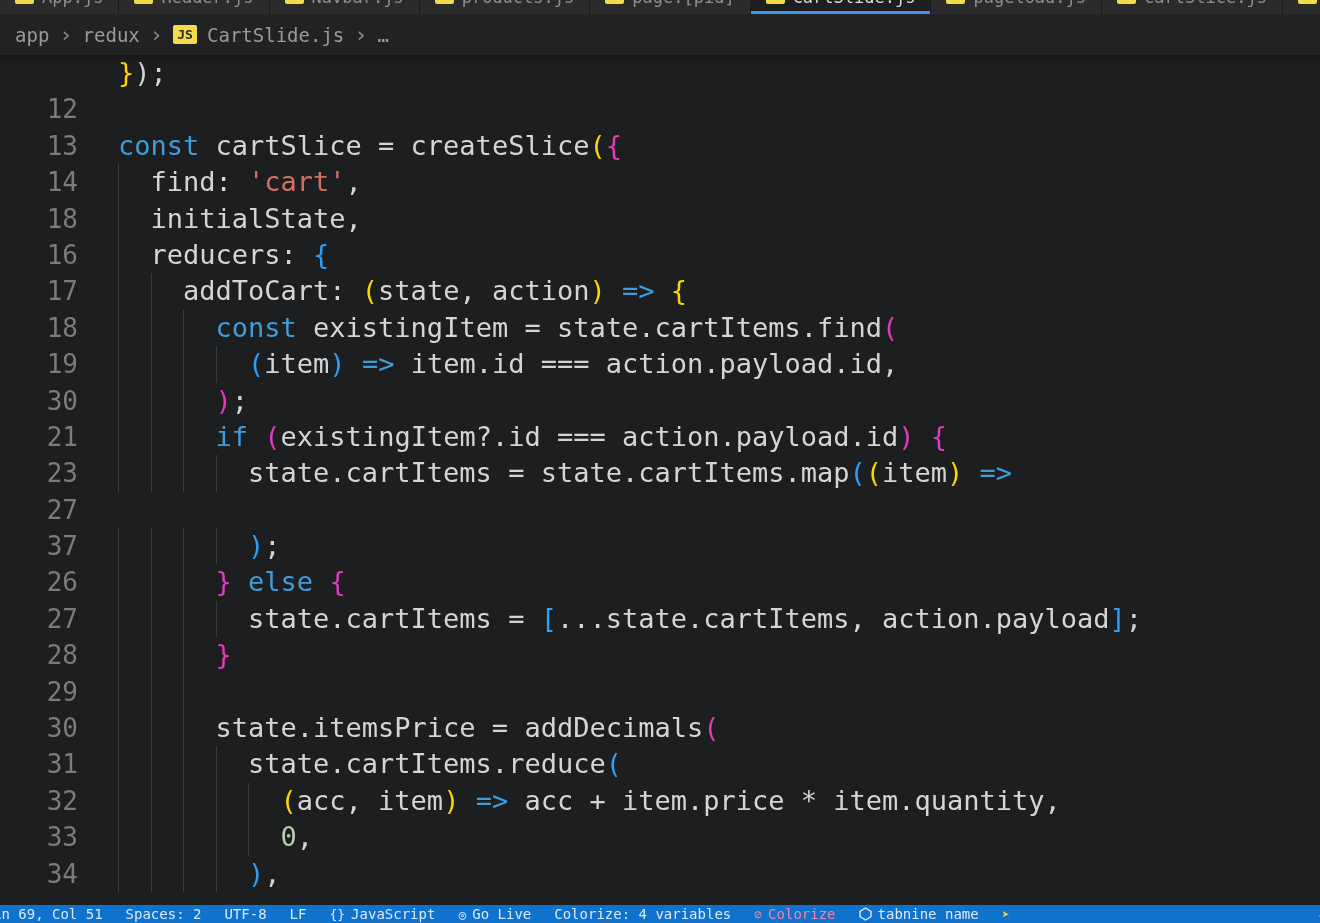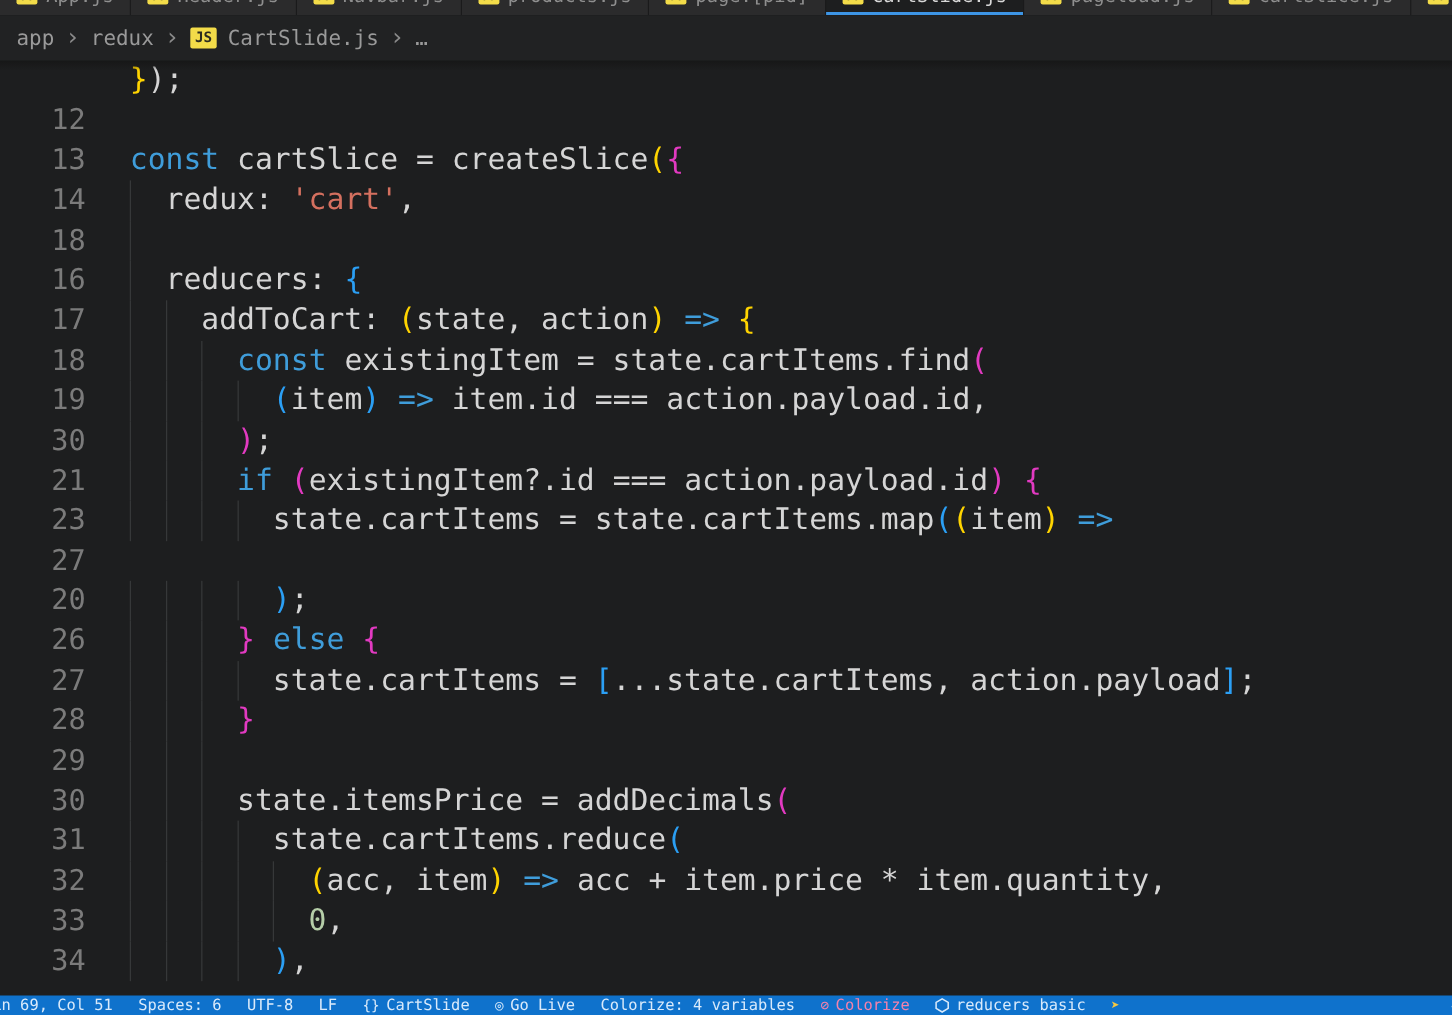--- a/index.html
+++ b/index.html
@@ -102,75 +102,75 @@
   <span>CartSlide.js</span>
   <span class="sep">›</span>
   <span class="crumb-more">…</span>
 </div>
 
 <div class="editor" id="editor">
   <div class="editor-shadow"></div>
 <div class="line"><span class="ln"></span><span class="codetext"><span style="color: rgb(255, 212, 0);">}</span><span style="color: rgb(213, 213, 213);">);</span></span></div>
     <div class="line"><span class="ln">12</span><span class="codetext"></span></div>
     <div class="line"><span class="ln">13</span><span class="codetext"><span style="color: rgb(63, 157, 218);">const</span><span style="color: rgb(213, 213, 213);"> cartSlice = createSlice</span><span style="color: rgb(255, 212, 0);">(</span><span style="color: rgb(226, 58, 193);">{</span></span></div>
-    <div class="line"><span class="ln">14</span><span class="codetext"><i class="guide" style="left: 0ch;"></i><span style="color: rgb(213, 213, 213);">  redux: </span><span style="color: rgb(212, 112, 95);">'cart'</span><span style="color: rgb(213, 213, 213);">,</span></span></div>
-    <div class="line"><span class="ln">18</span><span class="codetext"><i class="guide" style="left: 0ch;"></i></span></div>
+    <div class="line"><span class="ln">14</span><span class="codetext"><i class="guide" style="left: 0ch;"></i><span style="color: rgb(213, 213, 213);">  find: </span><span style="color: rgb(212, 112, 95);">'cart'</span><span style="color: rgb(213, 213, 213);">,</span></span></div>
+    <div class="line"><span class="ln">18</span><span class="codetext"><i class="guide" style="left: 0ch;"></i><span style="color: rgb(213, 213, 213);">  initialState,</span></span></div>
     <div class="line"><span class="ln">16</span><span class="codetext"><i class="guide" style="left: 0ch;"></i><span style="color: rgb(213, 213, 213);">  reducers: </span><span style="color: rgb(43, 159, 244);">{</span></span></div>
     <div class="line"><span class="ln">17</span><span class="codetext"><i class="guide" style="left: 0ch;"></i><i class="guide" style="left: 2ch;"></i><span style="color: rgb(213, 213, 213);">    addToCart: </span><span style="color: rgb(255, 212, 0);">(</span><span style="color: rgb(213, 213, 213);">state, action</span><span style="color: rgb(255, 212, 0);">)</span><span style="color: rgb(213, 213, 213);"> </span><span style="color: rgb(63, 157, 218);">=&gt;</span><span style="color: rgb(213, 213, 213);"> </span><span style="color: rgb(255, 212, 0);">{</span></span></div>
     <div class="line"><span class="ln">18</span><span class="codetext"><i class="guide" style="left: 0ch;"></i><i class="guide" style="left: 2ch;"></i><i class="guide" style="left: 4ch;"></i><span style="color: rgb(213, 213, 213);">      </span><span style="color: rgb(63, 157, 218);">const</span><span style="color: rgb(213, 213, 213);"> existingItem = state.cartItems.find</span><span style="color: rgb(226, 58, 193);">(</span></span></div>
     <div class="line"><span class="ln">19</span><span class="codetext"><i class="guide" style="left: 0ch;"></i><i class="guide" style="left: 2ch;"></i><i class="guide" style="left: 4ch;"></i><i class="guide" style="left: 6ch;"></i><span style="color: rgb(213, 213, 213);">        </span><span style="color: rgb(43, 159, 244);">(</span><span style="color: rgb(213, 213, 213);">item</span><span style="color: rgb(43, 159, 244);">)</span><span style="color: rgb(213, 213, 213);"> </span><span style="color: rgb(63, 157, 218);">=&gt;</span><span style="color: rgb(213, 213, 213);"> item.id === action.payload.id,</span></span></div>
     <div class="line"><span class="ln">30</span><span class="codetext"><i class="guide" style="left: 0ch;"></i><i class="guide" style="left: 2ch;"></i><i class="guide" style="left: 4ch;"></i><span style="color: rgb(213, 213, 213);">      </span><span style="color: rgb(226, 58, 193);">)</span><span style="color: rgb(213, 213, 213);">;</span></span></div>
     <div class="line"><span class="ln">21</span><span class="codetext"><i class="guide" style="left: 0ch;"></i><i class="guide" style="left: 2ch;"></i><i class="guide" style="left: 4ch;"></i><span style="color: rgb(213, 213, 213);">      </span><span style="color: rgb(63, 157, 218);">if</span><span style="color: rgb(213, 213, 213);"> </span><span style="color: rgb(226, 58, 193);">(</span><span style="color: rgb(213, 213, 213);">existingItem?.id === action.payload.id</span><span style="color: rgb(226, 58, 193);">)</span><span style="color: rgb(213, 213, 213);"> </span><span style="color: rgb(226, 58, 193);">{</span></span></div>
     <div class="line"><span class="ln">23</span><span class="codetext"><i class="guide" style="left: 0ch;"></i><i class="guide" style="left: 2ch;"></i><i class="guide" style="left: 4ch;"></i><i class="guide" style="left: 6ch;"></i><span style="color: rgb(213, 213, 213);">        state.cartItems = state.cartItems.map</span><span style="color: rgb(43, 159, 244);">(</span><span style="color: rgb(255, 212, 0);">(</span><span style="color: rgb(213, 213, 213);">item</span><span style="color: rgb(255, 212, 0);">)</span><span style="color: rgb(213, 213, 213);"> </span><span style="color: rgb(63, 157, 218);">=&gt;</span></span></div>
     <div class="line"><span class="ln">27</span></div>
-    <div class="line"><span class="ln">20</span><span class="codetext"><i class="guide" style="left: 0ch;"></i><i class="guide" style="left: 2ch;"></i><i class="guide" style="left: 4ch;"></i><i class="guide" style="left: 6ch;"></i><span style="color: rgb(213, 213, 213);">        </span><span style="color: rgb(43, 159, 244);">)</span><span style="color: rgb(213, 213, 213);">;</span></span></div>
+    <div class="line"><span class="ln">37</span><span class="codetext"><i class="guide" style="left: 0ch;"></i><i class="guide" style="left: 2ch;"></i><i class="guide" style="left: 4ch;"></i><i class="guide" style="left: 6ch;"></i><span style="color: rgb(213, 213, 213);">        </span><span style="color: rgb(43, 159, 244);">)</span><span style="color: rgb(213, 213, 213);">;</span></span></div>
     <div class="line"><span class="ln">26</span><span class="codetext"><i class="guide" style="left: 0ch;"></i><i class="guide" style="left: 2ch;"></i><i class="guide" style="left: 4ch;"></i><span style="color: rgb(213, 213, 213);">      </span><span style="color: rgb(226, 58, 193);">}</span><span style="color: rgb(213, 213, 213);"> </span><span style="color: rgb(63, 157, 218);">else</span><span style="color: rgb(213, 213, 213);"> </span><span style="color: rgb(226, 58, 193);">{</span></span></div>
     <div class="line"><span class="ln">27</span><span class="codetext"><i class="guide" style="left: 0ch;"></i><i class="guide" style="left: 2ch;"></i><i class="guide" style="left: 4ch;"></i><i class="guide" style="left: 6ch;"></i><span style="color: rgb(213, 213, 213);">        state.cartItems = </span><span style="color: rgb(43, 159, 244);">[</span><span style="color: rgb(213, 213, 213);">...state.cartItems, action.payload</span><span style="color: rgb(43, 159, 244);">]</span><span style="color: rgb(213, 213, 213);">;</span></span></div>
     <div class="line"><span class="ln">28</span><span class="codetext"><i class="guide" style="left: 0ch;"></i><i class="guide" style="left: 2ch;"></i><i class="guide" style="left: 4ch;"></i><span style="color: rgb(213, 213, 213);">      </span><span style="color: rgb(226, 58, 193);">}</span></span></div>
     <div class="line"><span class="ln">29</span><span class="codetext"><i class="guide" style="left: 0ch;"></i><i class="guide" style="left: 2ch;"></i><i class="guide" style="left: 4ch;"></i></span></div>
     <div class="line"><span class="ln">30</span><span class="codetext"><i class="guide" style="left: 0ch;"></i><i class="guide" style="left: 2ch;"></i><i class="guide" style="left: 4ch;"></i><span style="color: rgb(213, 213, 213);">      state.itemsPrice = addDecimals</span><span style="color: rgb(226, 58, 193);">(</span></span></div>
     <div class="line"><span class="ln">31</span><span class="codetext"><i class="guide" style="left: 0ch;"></i><i class="guide" style="left: 2ch;"></i><i class="guide" style="left: 4ch;"></i><i class="guide" style="left: 6ch;"></i><span style="color: rgb(213, 213, 213);">        state.cartItems.reduce</span><span style="color: rgb(43, 159, 244);">(</span></span></div>
     <div class="line"><span class="ln">32</span><span class="codetext"><i class="guide" style="left: 0ch;"></i><i class="guide" style="left: 2ch;"></i><i class="guide" style="left: 4ch;"></i><i class="guide" style="left: 6ch;"></i><i class="guide" style="left: 8ch;"></i><span style="color: rgb(213, 213, 213);">          </span><span style="color: rgb(255, 212, 0);">(</span><span style="color: rgb(213, 213, 213);">acc, item</span><span style="color: rgb(255, 212, 0);">)</span><span style="color: rgb(213, 213, 213);"> </span><span style="color: rgb(63, 157, 218);">=&gt;</span><span style="color: rgb(213, 213, 213);"> acc + item.price * item.quantity,</span></span></div>
     <div class="line"><span class="ln">33</span><span class="codetext"><i class="guide" style="left: 0ch;"></i><i class="guide" style="left: 2ch;"></i><i class="guide" style="left: 4ch;"></i><i class="guide" style="left: 6ch;"></i><i class="guide" style="left: 8ch;"></i><span style="color: rgb(213, 213, 213);">          </span><span style="color: rgb(181, 206, 168);">0</span><span style="color: rgb(213, 213, 213);">,</span></span></div>
     <div class="line"><span class="ln">34</span><span class="codetext"><i class="guide" style="left: 0ch;"></i><i class="guide" style="left: 2ch;"></i><i class="guide" style="left: 4ch;"></i><i class="guide" style="left: 6ch;"></i><span style="color: rgb(213, 213, 213);">        </span><span style="color: rgb(43, 159, 244);">)</span><span style="color: rgb(213, 213, 213);">,</span></span></div>
   </div>
 
 <div class="statusbar">
   <div class="status-group" id="statusgroup">
       <div class="status-item">
         <span>Ln 69, Col 51</span>
       </div>
       <div class="status-item">
-        <span>Spaces: 6</span>
+        <span>Spaces: 2</span>
       </div>
       <div class="status-item">
         <span>UTF-8</span>
       </div>
       <div class="status-item">
         <span>LF</span>
       </div>
       <div class="status-item">
         <span class="sicon">{}</span>
-        <span>CartSlide</span>
+        <span>JavaScript</span>
       </div>
       <div class="status-item">
         <span class="sicon">◎</span>
         <span>Go Live</span>
       </div>
       <div class="status-item">
         <span>Colorize: 4 variables</span>
       </div>
       <div class="status-item status-pink">
         <span class="sicon">⊘</span>
         <span>Colorize</span>
       </div>
       <div class="status-item">
         <svg width="13" height="14" class="hexsvg">
           <polygon points="6.5,1 12,4.3 12,9.7 6.5,13 1,9.7 1,4.3" fill="none" stroke="#d9eafb" stroke-width="1.4"></polygon>
         </svg>
-        <span>reducers basic</span>
+        <span>tabnine name</span>
       </div>
       <div class="status-item status-yellow">
         <span class="sicon">➤</span>
       </div>
     </div>
   <span class="status-cut">✓</span>
 </div>
 
 </body></html>

